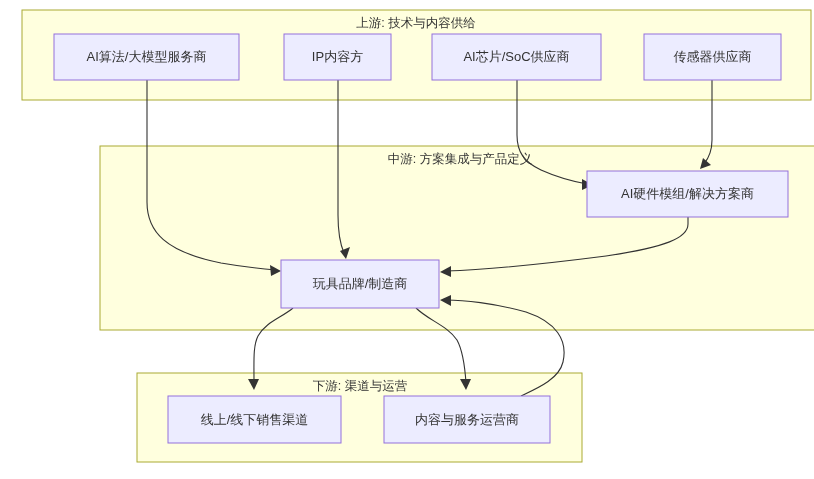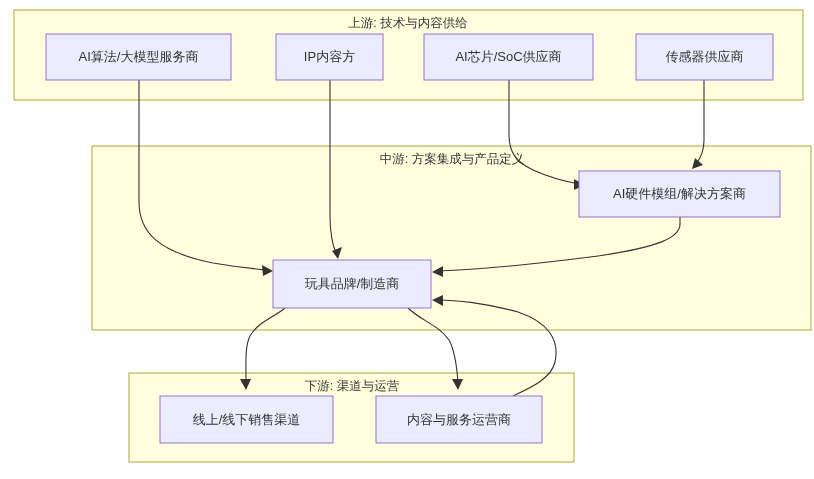--- a/index.html
+++ b/index.html
@@ -9,21 +9,21 @@
   }
   body {
     width: 814px;
     height: 479px;
     position: relative;
     overflow: hidden;
     font-family: "Liberation Sans", "DejaVu Sans", sans-serif;
   }
   #diagram-root {
     position: absolute;
-    left: 8px; top: 0;
+    left: 16px; top: 0;
     width: 752px;
     height: 479px;
   }
   svg.layer {
     position: absolute;
     left: 0; top: 0;
     width: 814px;
     height: 479px;
   }
   .cluster-rect {

